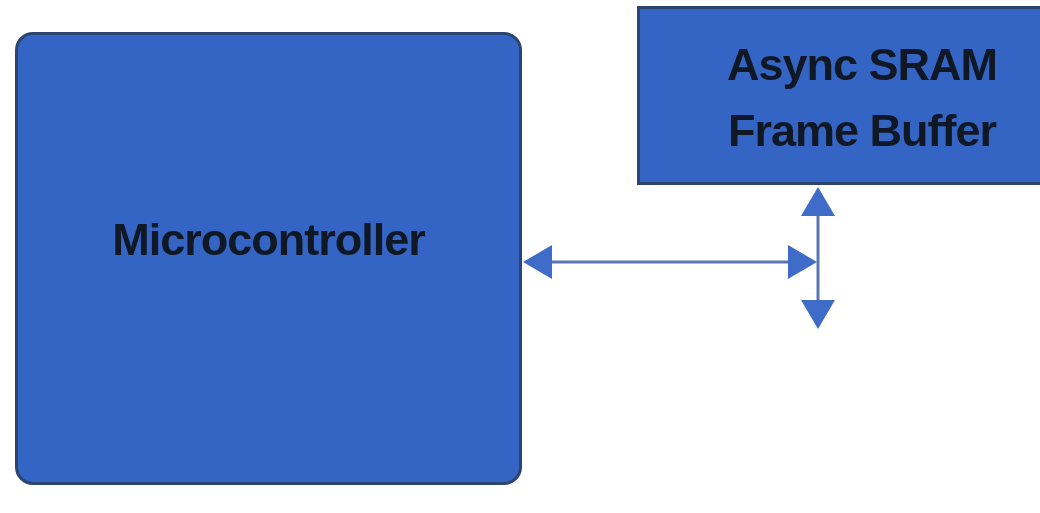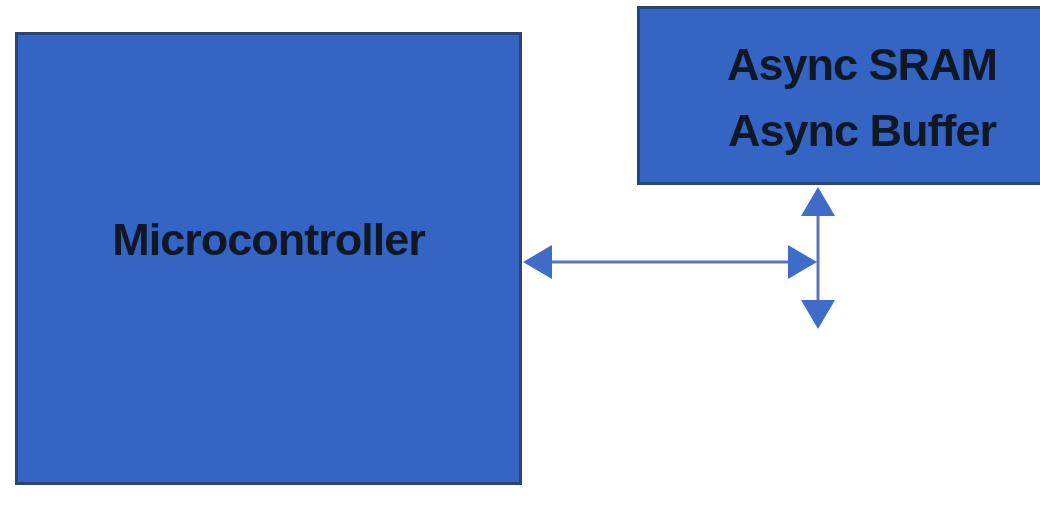--- a/index.html
+++ b/index.html
@@ -32,20 +32,21 @@
     color: var(--text, #101826);
     line-height: 1.1;
     white-space: nowrap;
   }
   .node-mcu {
     left: 15px;
     top: 32px;
     width: 507px;
     height: 453px;
     padding-bottom: 38px;
+    border-radius: 18px;
   }
   .node-sram {
     left: 637px;
     top: 6px;
     width: 450px;
     height: 179px;
     flex-direction: column;
     padding-top: 4px;
   }
   .node-sram .node-label {
@@ -78,21 +79,21 @@
 <body>
 
 <div class="canvas">
 
   <div class="node node-mcu">
     <span class="node-label">Microcontroller</span>
   </div>
 
   <div class="node node-sram">
     <span class="node-label">Async SRAM</span>
-    <span class="node-label">Async Buffer</span>
+    <span class="node-label">Frame Buffer</span>
   </div>
 
 
   <svg class="connector-layer" width="1040" height="513" viewBox="0 0 1040 513" xmlns="http://www.w3.org/2000/svg">
 
     <g>
       <line class="arrow-line" x1="545" y1="262" x2="792" y2="262"></line>
       <polygon class="arrow-head" points="523,262 552,245 552,279"></polygon>
       <polygon class="arrow-head" points="817,262 788,245 788,279"></polygon>
     </g>

